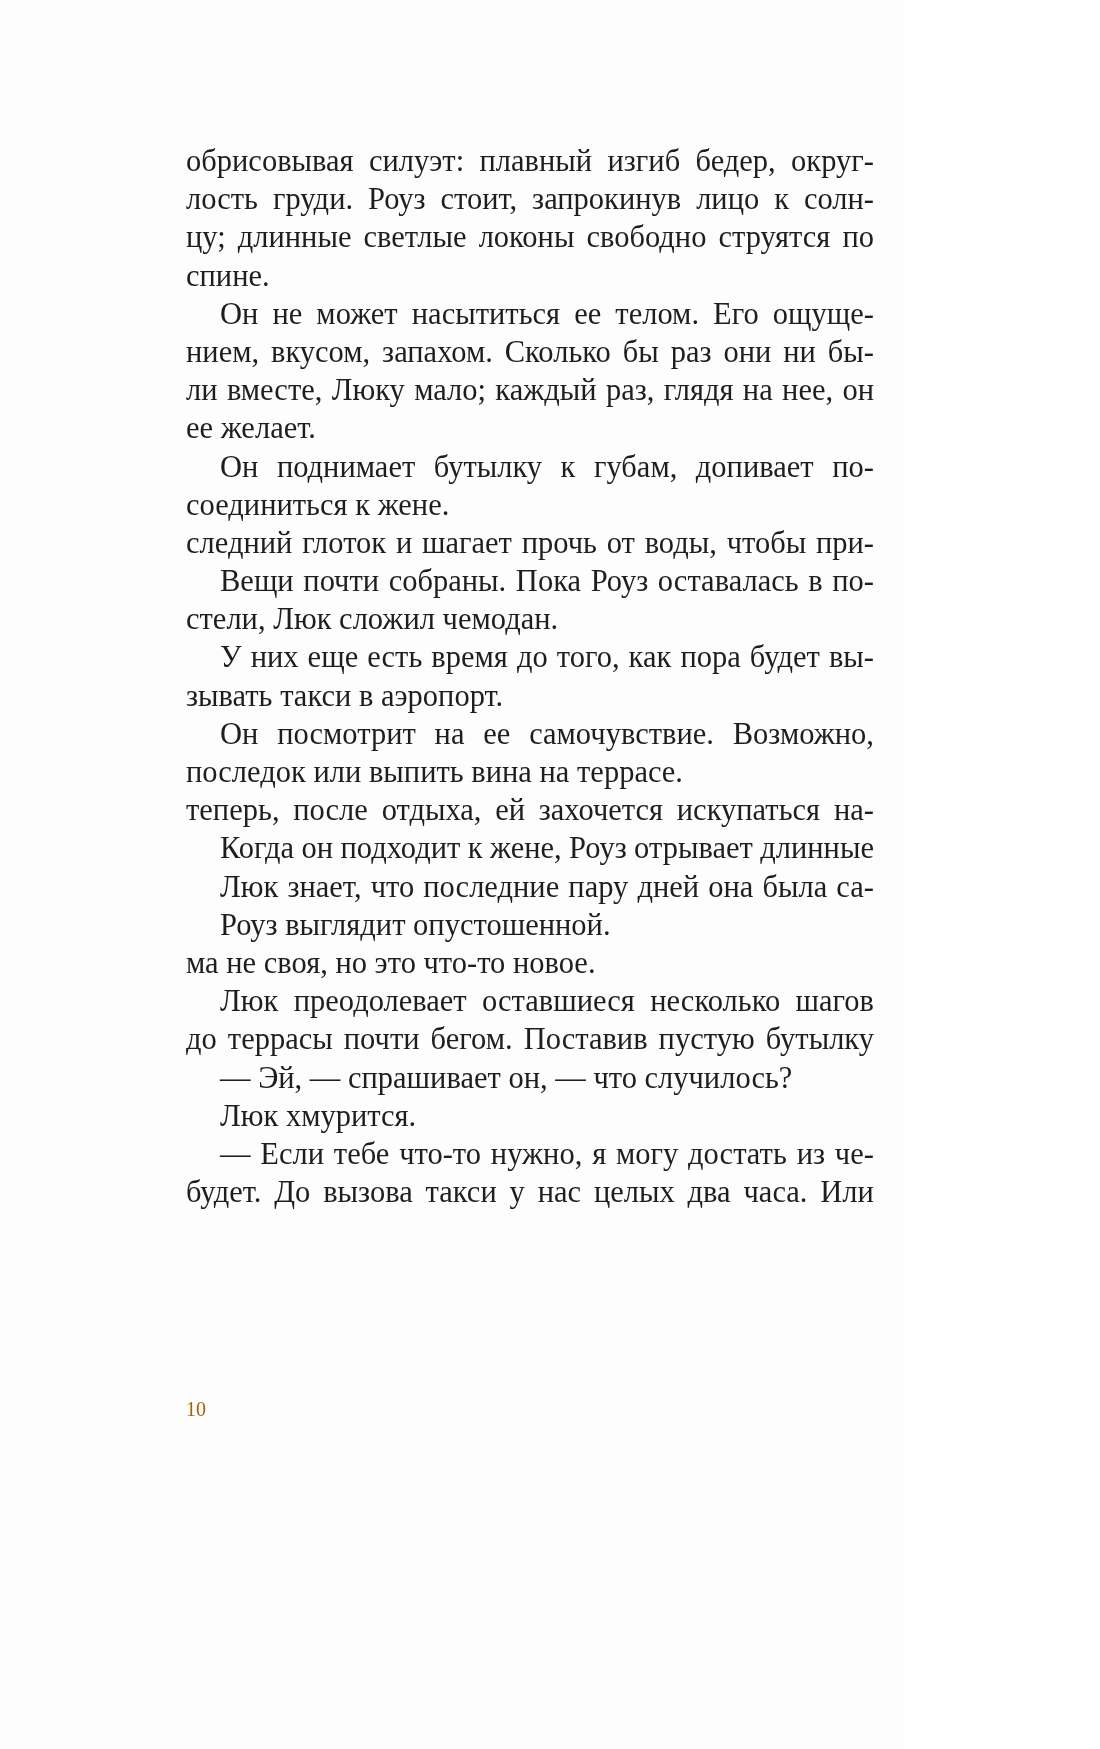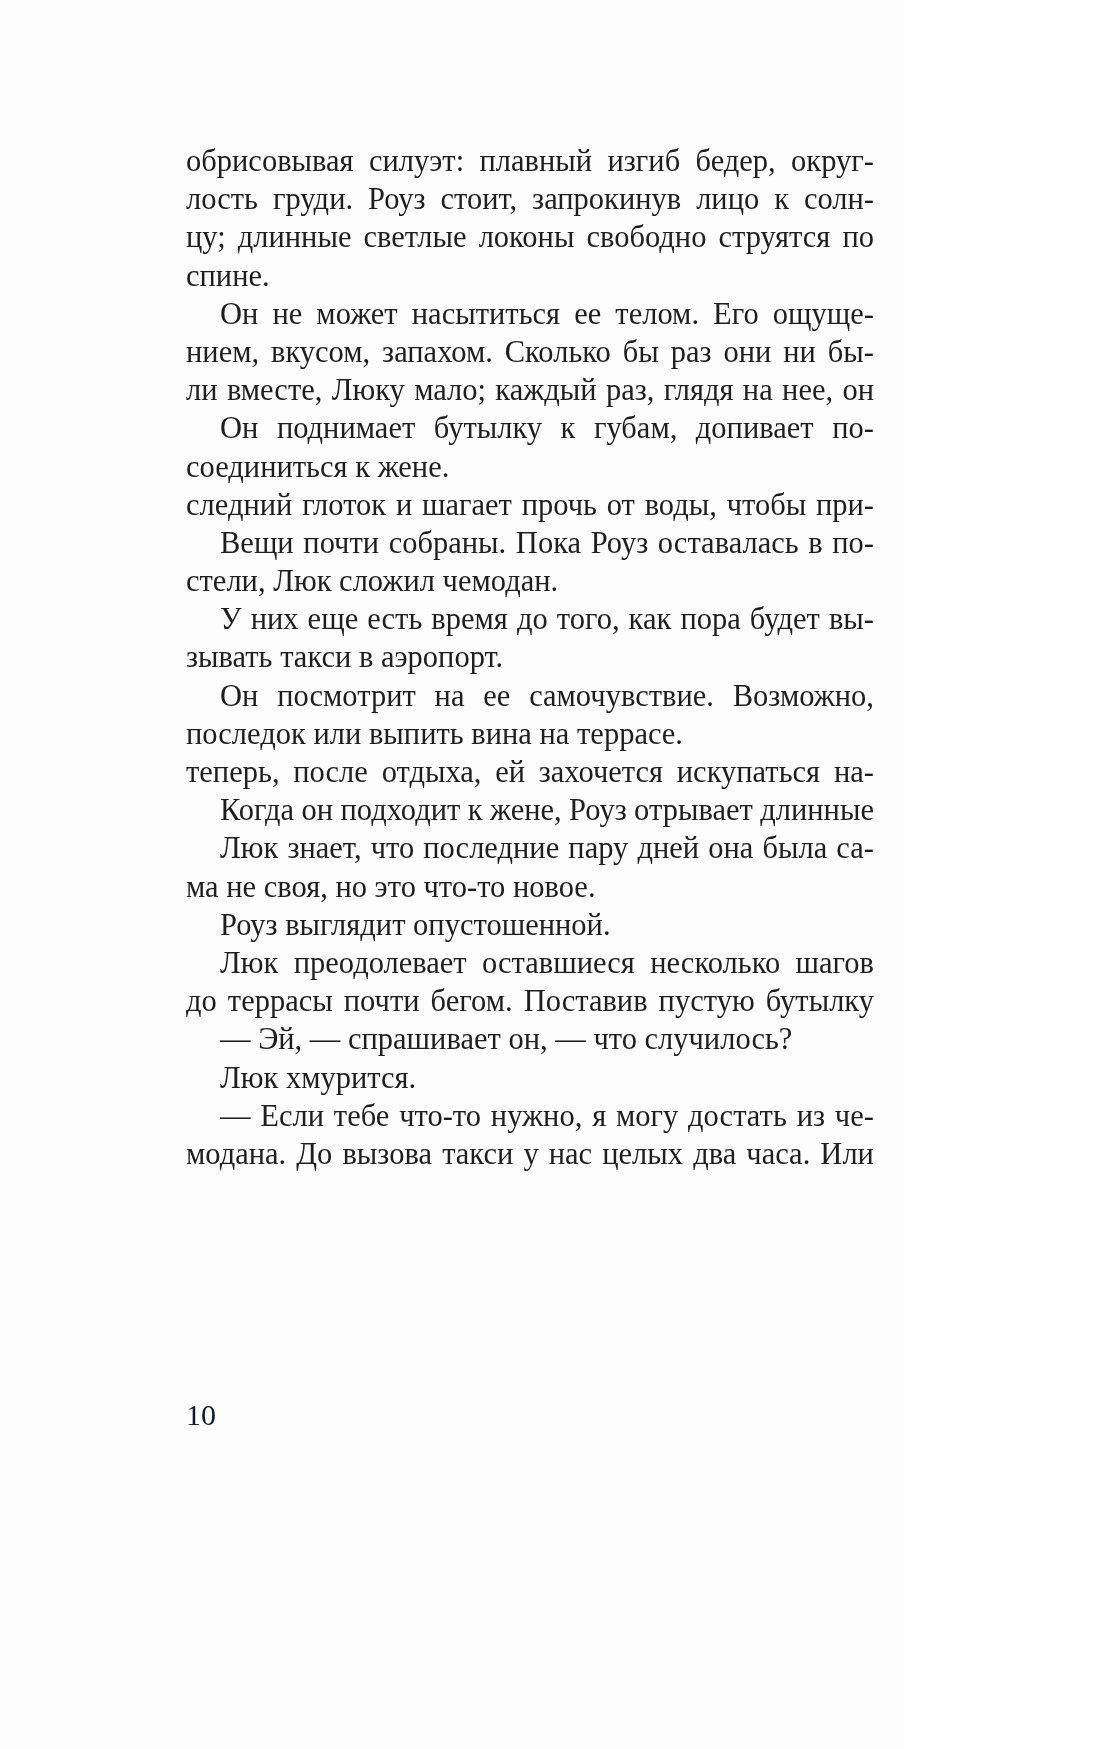--- a/index.html
+++ b/index.html
@@ -11,21 +11,21 @@
     position: absolute; left: 186px; top: 142px; width: 688px;
     font-family: "Liberation Serif", serif;
     font-size: 30.5px; line-height: 38.2px; color: #1e1e1e;
   }
   .line { white-space: nowrap; display: flex; justify-content: space-between; height: 38.2px; }
   .line.last { justify-content: flex-start; }
   .line .w { display: inline-block; }
   .indent { padding-left: 34px; }
   .page-number {
     position: absolute; left: 186px; top: 1398px;
-    font-family: "Liberation Serif", serif; font-size: 30px; color: #0f172a;
+    font-family: "Liberation Serif", serif; font-size: 20px; color: #a16207;
   }
 </style>
 </head>
 <body>
 
 <div class="page">
   <div class="text-block" id="text-block">
       <div class="line">
         <span class="w">обрисовывая</span>
         <span class="w">силуэт:</span>
@@ -80,20 +80,21 @@
         <span class="w">вместе,</span>
         <span class="w">Люку</span>
         <span class="w">мало;</span>
         <span class="w">каждый</span>
         <span class="w">раз,</span>
         <span class="w">глядя</span>
         <span class="w">на</span>
         <span class="w">нее,</span>
         <span class="w">он</span>
       </div>
+      <div class="line last">ее желает.</div>
       <div class="line indent">
         <span class="w">Он</span>
         <span class="w">поднимает</span>
         <span class="w">бутылку</span>
         <span class="w">к</span>
         <span class="w">губам,</span>
         <span class="w">допивает</span>
         <span class="w">по-</span>
       </div>
       <div class="line last">соединиться к жене.</div>
@@ -165,22 +166,22 @@
         <span class="w">Люк</span>
         <span class="w">знает,</span>
         <span class="w">что</span>
         <span class="w">последние</span>
         <span class="w">пару</span>
         <span class="w">дней</span>
         <span class="w">она</span>
         <span class="w">была</span>
         <span class="w">са-</span>
       </div>
+      <div class="line indent last">Роуз выглядит опустошенной.</div>
       <div class="line last">ма не своя, но это что-то новое.</div>
-      <div class="line indent last">Роуз выглядит опустошенной.</div>
       <div class="line indent">
         <span class="w">Люк</span>
         <span class="w">преодолевает</span>
         <span class="w">оставшиеся</span>
         <span class="w">несколько</span>
         <span class="w">шагов</span>
       </div>
       <div class="line">
         <span class="w">до</span>
         <span class="w">террасы</span>
@@ -198,21 +199,21 @@
         <span class="w">тебе</span>
         <span class="w">что-то</span>
         <span class="w">нужно,</span>
         <span class="w">я</span>
         <span class="w">могу</span>
         <span class="w">достать</span>
         <span class="w">из</span>
         <span class="w">че-</span>
       </div>
       <div class="line">
-        <span class="w">модана.</span>
+        <span class="w">будет.</span>
         <span class="w">До</span>
         <span class="w">вызова</span>
         <span class="w">такси</span>
         <span class="w">у</span>
         <span class="w">нас</span>
         <span class="w">целых</span>
         <span class="w">два</span>
         <span class="w">часа.</span>
         <span class="w">Или</span>
       </div>

